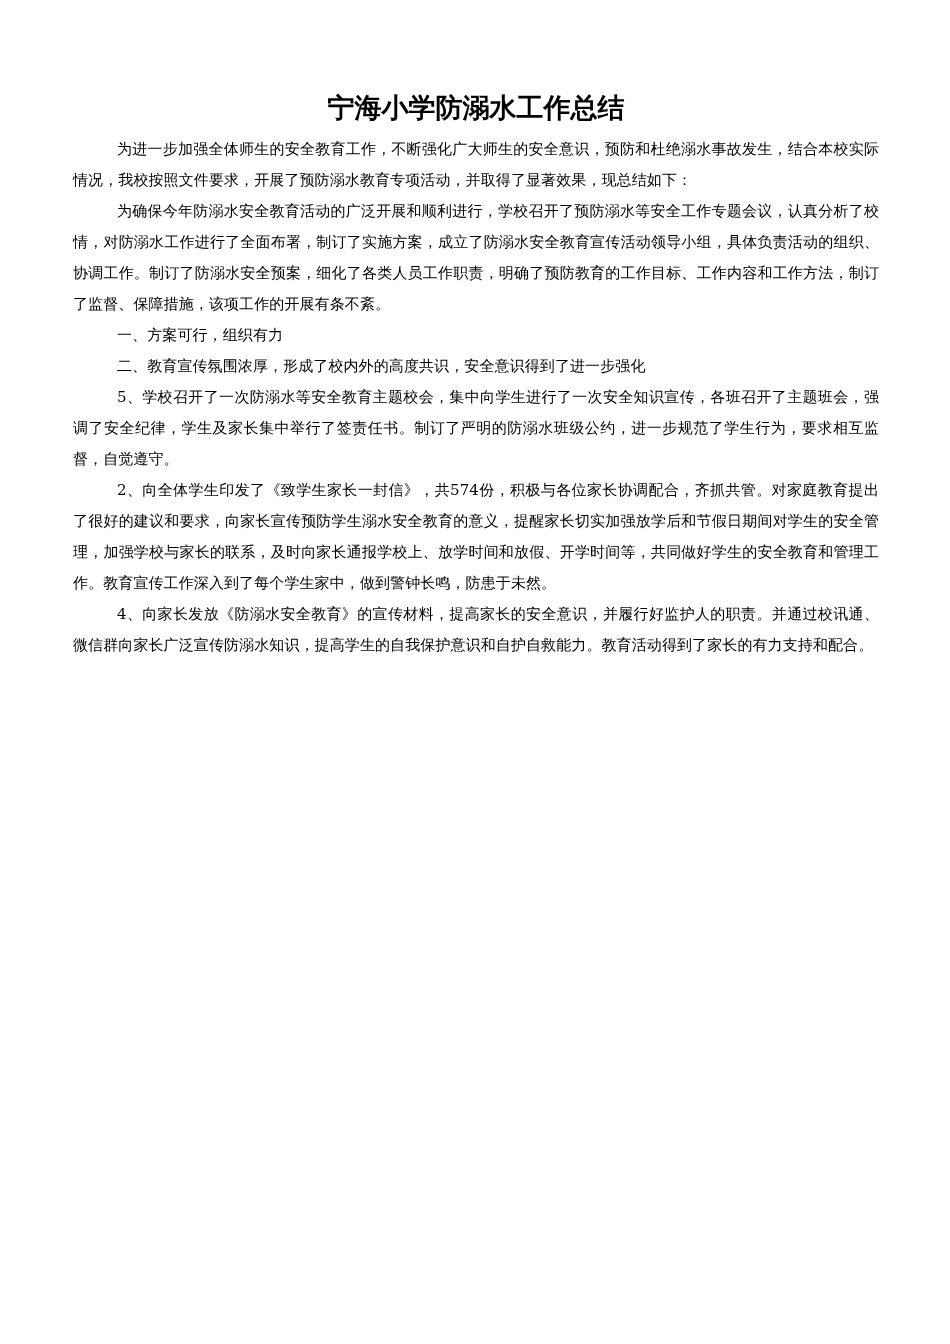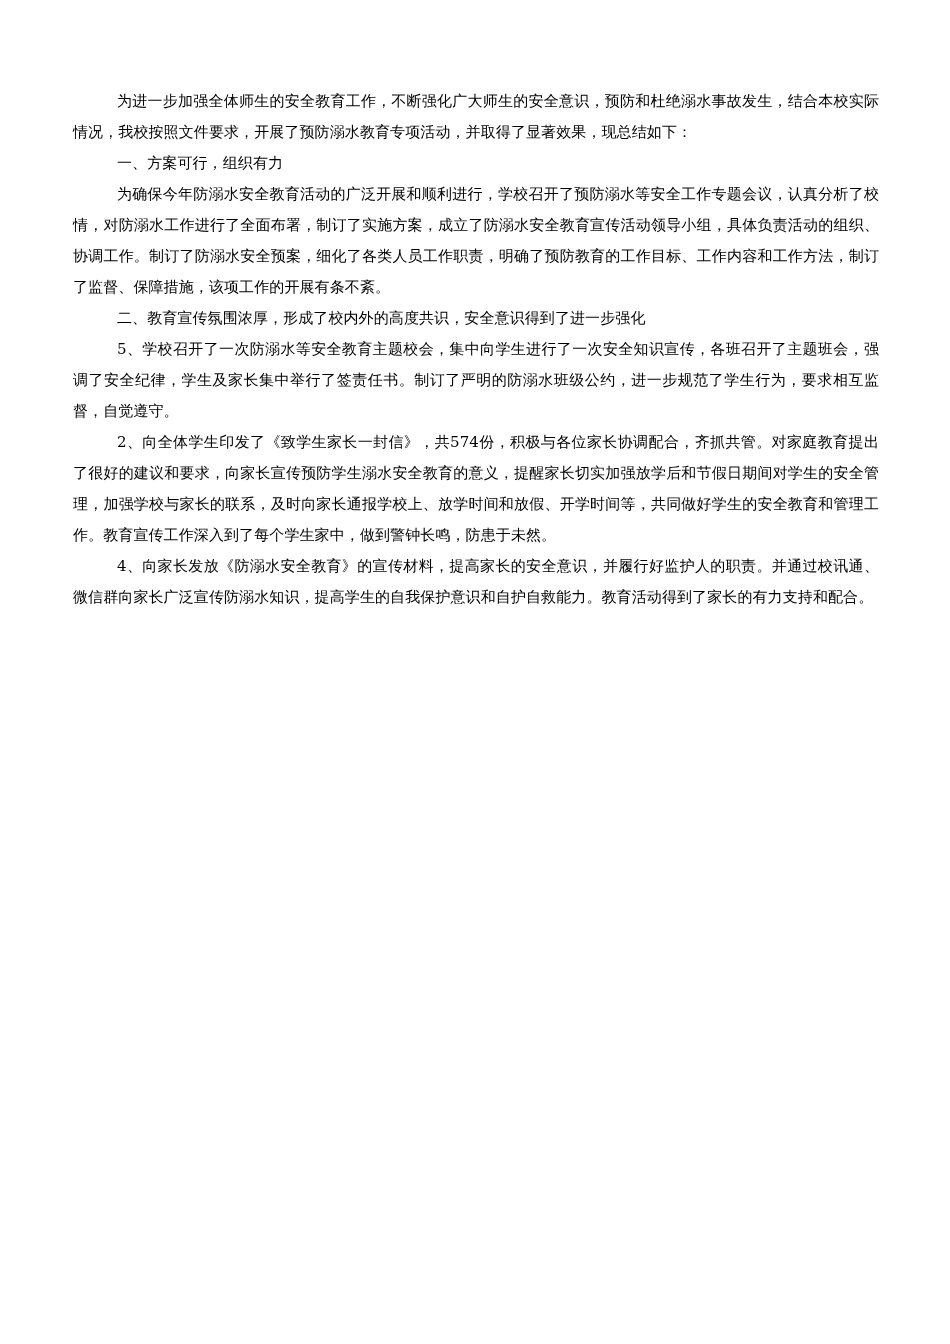--- a/index.html
+++ b/index.html
@@ -16,20 +16,21 @@
   .para {
     font-size: 15px; line-height: 31px; margin: 0;
     text-indent: 44px; text-align: justify; letter-spacing: 0.1px;
     word-break: break-all;
   }
 </style>
 </head>
 <body>
 
 <div class="page">
+  <h1 class="title">宁海小学防溺水工作总结</h1>
   <p class="para">为进一步加强全体师生的安全教育工作，不断强化广大师生的安全意识，预防和杜绝溺水事故发生，结合本校实际情况，我校按照文件要求，开展了预防溺水教育专项活动，并取得了显著效果，现总结如下：</p>
+  <p class="para">为确保今年防溺水安全教育活动的广泛开展和顺利进行，学校召开了预防溺水等安全工作专题会议，认真分析了校情，对防溺水工作进行了全面布署，制订了实施方案，成立了防溺水安全教育宣传活动领导小组，具体负责活动的组织、协调工作。制订了防溺水安全预案，细化了各类人员工作职责，明确了预防教育的工作目标、工作内容和工作方法，制订了监督、保障措施，该项工作的开展有条不紊。</p>
   <p class="para">一、方案可行，组织有力</p>
-  <p class="para">为确保今年防溺水安全教育活动的广泛开展和顺利进行，学校召开了预防溺水等安全工作专题会议，认真分析了校情，对防溺水工作进行了全面布署，制订了实施方案，成立了防溺水安全教育宣传活动领导小组，具体负责活动的组织、协调工作。制订了防溺水安全预案，细化了各类人员工作职责，明确了预防教育的工作目标、工作内容和工作方法，制订了监督、保障措施，该项工作的开展有条不紊。</p>
   <p class="para">二、教育宣传氛围浓厚，形成了校内外的高度共识，安全意识得到了进一步强化</p>
   <p class="para">5、学校召开了一次防溺水等安全教育主题校会，集中向学生进行了一次安全知识宣传，各班召开了主题班会，强调了安全纪律，学生及家长集中举行了签责任书。制订了严明的防溺水班级公约，进一步规范了学生行为，要求相互监督，自觉遵守。</p>
   <p class="para">2、向全体学生印发了《致学生家长一封信》，共574份，积极与各位家长协调配合，齐抓共管。对家庭教育提出了很好的建议和要求，向家长宣传预防学生溺水安全教育的意义，提醒家长切实加强放学后和节假日期间对学生的安全管理，加强学校与家长的联系，及时向家长通报学校上、放学时间和放假、开学时间等，共同做好学生的安全教育和管理工作。教育宣传工作深入到了每个学生家中，做到警钟长鸣，防患于未然。</p>
   <p class="para">4、向家长发放《防溺水安全教育》的宣传材料，提高家长的安全意识，并履行好监护人的职责。并通过校讯通、微信群向家长广泛宣传防溺水知识，提高学生的自我保护意识和自护自救能力。教育活动得到了家长的有力支持和配合。</p>
 </div>
 
 </body></html>

